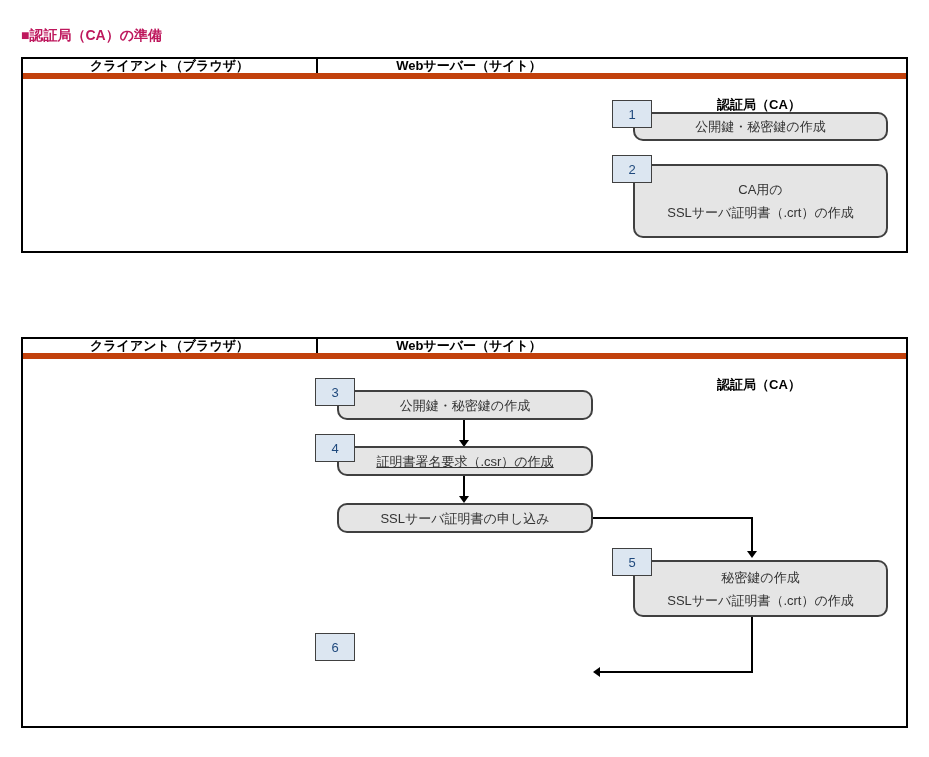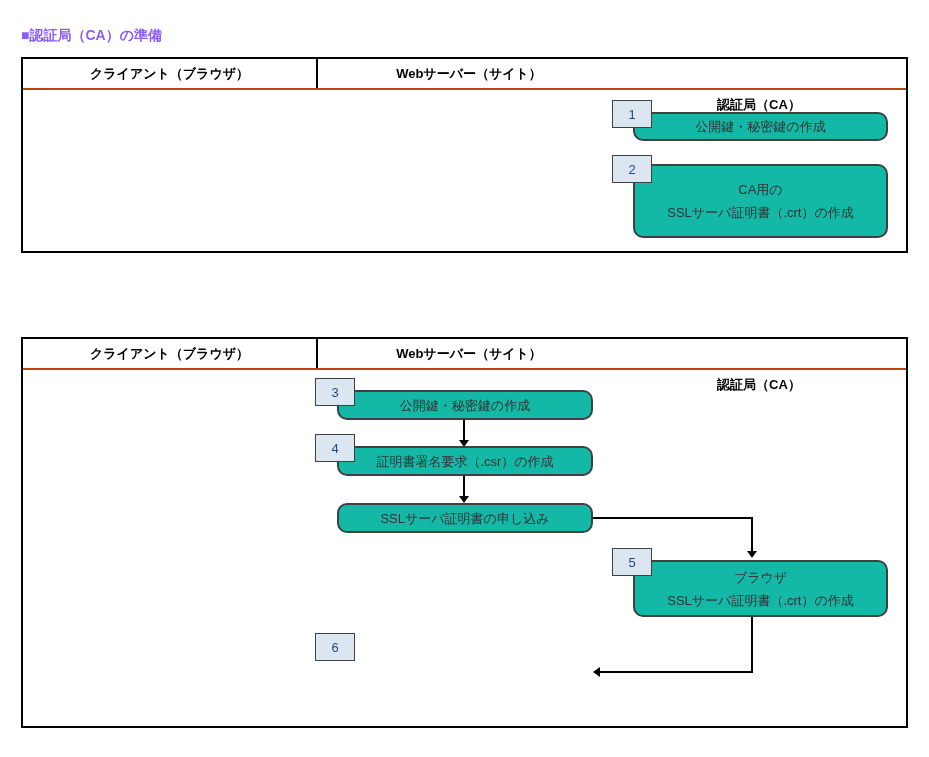--- a/index.html
+++ b/index.html
@@ -1,29 +1,29 @@
 <!DOCTYPE html>
 <html><head>
 <meta charset="utf-8">
 <style>
   html,body { margin:0; padding:0; background:#ffffff; }
   .canvas {
     position:relative; width:929px; height:757px; background:#ffffff;
     font-family:"Liberation Sans","DejaVu Sans",sans-serif; color:#000;
     overflow:hidden;
   }
-  .sec-title { position:absolute; font-weight:bold; font-size:14px; color:#8b5cf6; white-space:nowrap; }
+  .sec-title { position:absolute; font-weight:bold; font-size:14px; color:#be185d; white-space:nowrap; }
   .lane-table { position:absolute; border:2px solid #000; box-sizing:border-box; background:#fff; }
-  .lane-header { position:absolute; top:0; left:0; right:0; height:31px; border-bottom:2px solid #c2410c; display:flex; box-sizing:border-box; }
+  .lane-header { position:absolute; top:0; left:0; right:0; height:20px; border-bottom:6px solid #c2410c; display:flex; box-sizing:border-box; }
   .lane-col { display:flex; align-items:center; justify-content:center; font-weight:bold; font-size:13px; box-sizing:border-box; white-space:nowrap; }
   .lane-col.c1 { width:293px; }
   .lane-col.c2 { width:294px; border-left:2px solid #000;padding-left:10px; }
   .lane-col.c3 { flex:1; border-left:2px solid #000;margin-top:46px; }
   .step-box {
-    position:absolute; border:2px solid #404040; border-radius:10px; background:#14b8a6;
+    position:absolute; border:2px solid #404040; border-radius:10px; background:#e5e5e5;
     display:flex; flex-direction:column; align-items:center; justify-content:center;
     font-size:13px; color:#333; box-sizing:border-box; z-index:1; text-align:center;
   }
   .step-box .line { line-height:1.0; padding:2px 0; white-space:nowrap; }
   .step-box.two .line { padding:5px 0; }
   .badge {
     position:absolute; width:40px; height:28px; background:#dce6f1; border:1px solid #404040;
     display:flex; align-items:center; justify-content:center; font-size:13px; color:#1f497d;
     box-sizing:border-box; z-index:2;
   }
@@ -68,38 +68,38 @@
   </div>
 
   <div class="step-box" style="left:337px; top:390px; width:256px; height:30px;">
     <div class="line">公開鍵・秘密鍵の作成</div>
   </div>
   <div class="badge" style="left:315px; top:378px;">3</div>
 
   <div class="vline" style="left:463px; top:420px; height:21px;"></div>
   <div class="arrow-down" style="left:459px; top:440px;"></div>
 
-  <div class="step-box" style="left:337px; top:446px; width:256px; height:30px;">
+  <div class="step-box" style="left:337px; top:446px; width:256px; height:30px;text-decoration:underline;">
     <div class="line">証明書署名要求（.csr）の作成</div>
   </div>
   <div class="badge" style="left:315px; top:434px;">4</div>
 
   <div class="vline" style="left:463px; top:476px; height:21px;"></div>
   <div class="arrow-down" style="left:459px; top:496px;"></div>
 
   <div class="step-box" style="left:337px; top:503px; width:256px; height:30px;">
     <div class="line">SSLサーバ証明書の申し込み</div>
   </div>
 
   <div class="hline" style="left:593px; top:517px; width:160px;"></div>
   <div class="vline" style="left:751px; top:517px; height:35px;"></div>
   <div class="arrow-down" style="left:747px; top:551px;"></div>
 
   <div class="step-box two" style="left:633px; top:560px; width:255px; height:57px;">
-    <div class="line">ブラウザ</div>
+    <div class="line">秘密鍵の作成</div>
     <div class="line">SSLサーバ証明書（.crt）の作成</div>
   </div>
   <div class="badge" style="left:612px; top:548px;">5</div>
 
   <div class="vline" style="left:751px; top:617px; height:56px;"></div>
   <div class="hline" style="left:600px; top:671px; width:153px;"></div>
   <div class="arrow-left" style="left:593px; top:667px;"></div>
 
   <div class="badge" style="left:315px; top:633px;">6</div>
 

